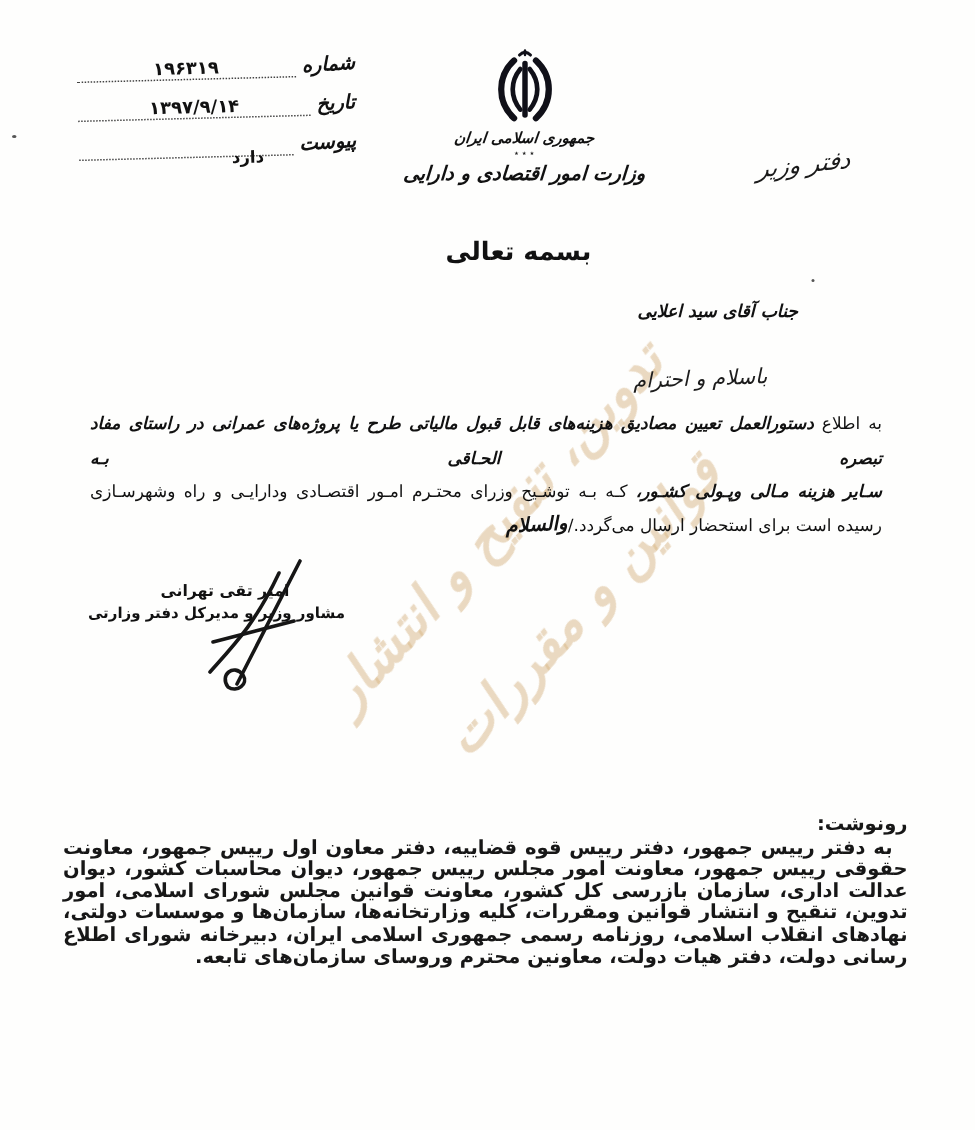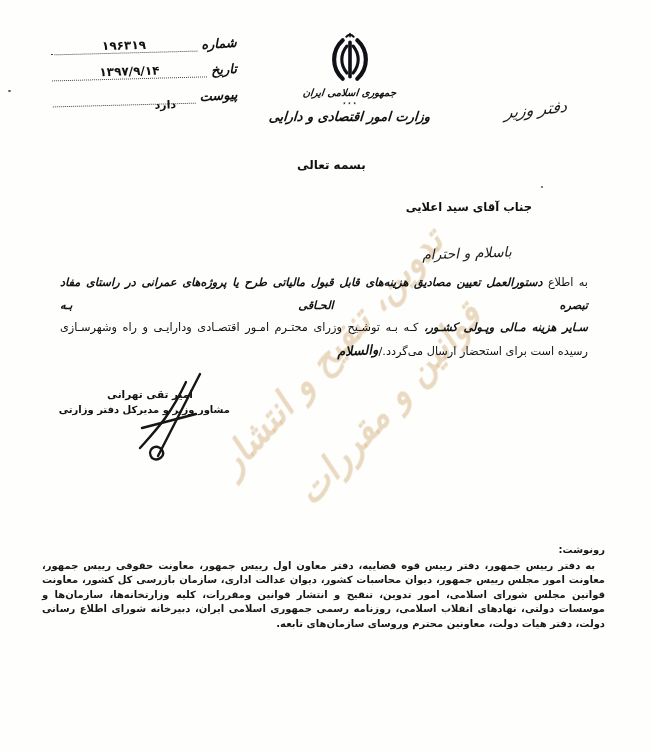--- a/index.html
+++ b/index.html
@@ -24,39 +24,39 @@
   .emblem-box{position:absolute;left:262px;top:30px;width:175px;text-align:center;}
   .emblem-svg{width:52px;height:56px;display:block;margin:0 auto;}
   .republic{font-size:10px;font-weight:bold;font-style:italic;margin-top:1px;transform:skewX(-6deg);}
   .ornament{font-size:6px;letter-spacing:3px;color:#222;margin-top:1px;}
   .ministry{font-size:13px;font-weight:bold;font-style:italic;margin-top:3px;white-space:nowrap;transform:skewX(-4deg);}
   .minister-office{
     position:absolute;left:505px;top:100px;font-size:16px;font-style:italic;
     transform:rotate(-6deg) skewX(-12deg);white-space:nowrap;color:#1a1a1a;
   }
   
-  .besmeleh{position:absolute;left:297px;top:158px;font-size:12px;font-weight:bold;}
-  .recipient{position:absolute;right:118px;top:196px;text-align:left;font-weight:bold;font-size:11.5px;line-height:23px;white-space:nowrap;}
+  .besmeleh{position:absolute;left:297px;top:158px;font-size:17px;font-weight:bold;}
+  .recipient{position:absolute;right:118px;top:196px;text-align:left;font-weight:bold;font-size:11.5px;line-height:23px;white-space:nowrap;font-style:italic;}
   .greeting{
     position:absolute;right:138px;top:245px;font-size:14px;font-style:italic;
     transform:rotate(-2deg);white-space:nowrap;color:#1c1c1c;
   }
   
   .body-text{position:absolute;right:62px;left:60px;top:272px;font-size:11.3px;line-height:22.6px;}
   .body-line{text-align:justify;text-align-last:justify;white-space:normal;}
   .body-line.last{text-align:right;text-align-last:right;}
   .b{font-weight:bold;font-style:italic;}
   .hand{font-style:italic;font-size:13px;font-weight:bold;transform:rotate(-3deg);display:inline-block;}
   
   .signature{position:absolute;right:420px;top:388px;width:160px;text-align:center;font-weight:bold;}
   .sig-name{font-size:10.5px;}
   .sig-title{font-size:10px;margin-top:4px;white-space:nowrap;}
   .sig-scribble{position:absolute;right:418px;top:370px;width:120px;height:92px;pointer-events:none;}
   
-  .footer{position:absolute;right:45px;left:42px;top:543px;font-size:10px;font-weight:bold;line-height:14.6px;color:#171717;}
+  .footer{position:absolute;right:45px;left:42px;top:543px;font-size:13px;font-weight:bold;line-height:14.6px;color:#171717;}
   .footer-label{margin-bottom:1px;}
   .footer-body{text-align:justify;text-indent:10px;}
   
   .speck{position:absolute;background:#555;border-radius:50%;}
 </style>
 </head>
 <body>
 
 <div id="page">
 

